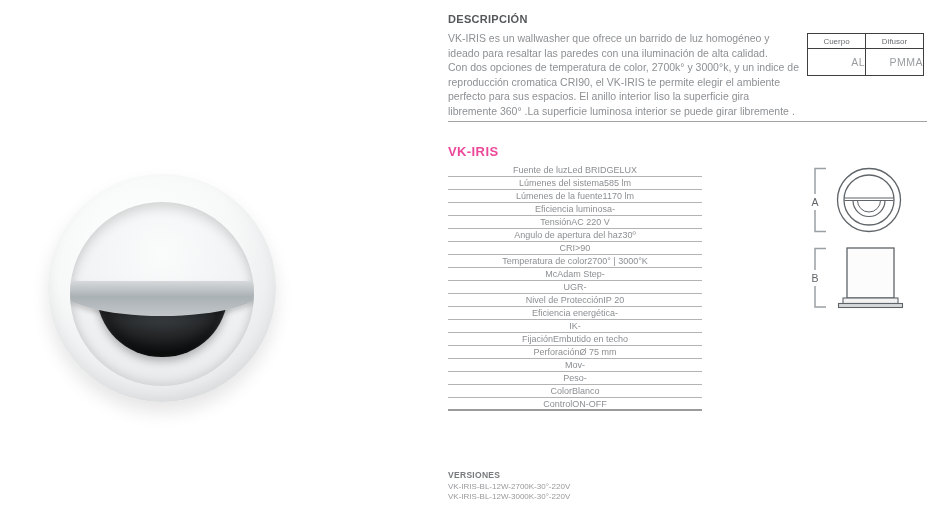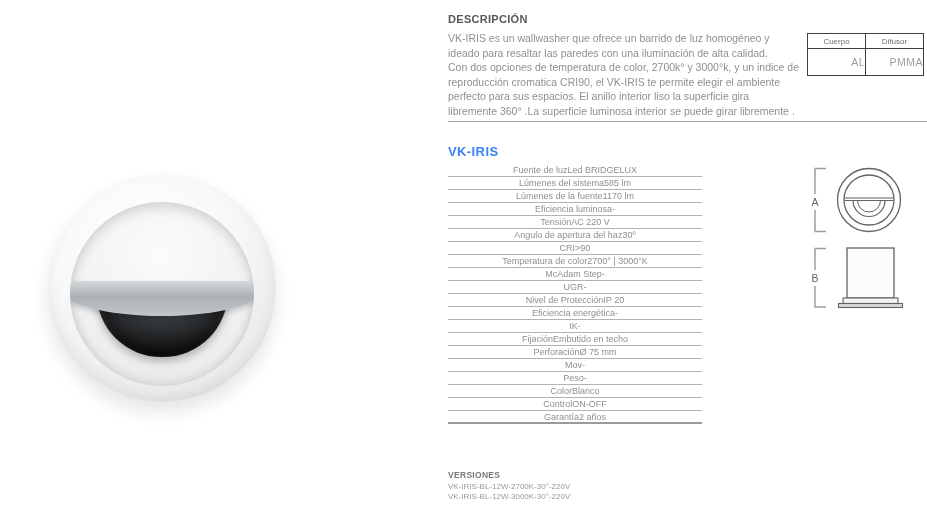--- a/index.html
+++ b/index.html
@@ -38,21 +38,21 @@
   .mat-table th { width:58px; height:15px; border:1px solid #3f3f3f; font-size:8px;
                   font-weight:400; color:#6a6d70; text-align:center; }
   .mat-table td { height:27px; border:1px solid #3f3f3f; font-size:10.5px; color:#9a9da0;
                   text-align:right; letter-spacing:0.5px; }
 
   
   .divider { position:absolute; left:448px; top:121px; width:479px; height:1px; background:#a3a3a3; }
 
   
   .product-title { position:absolute; left:448px; top:144px; font-size:13px; font-weight:700;
-                   color:#3b82f6; letter-spacing:0.4px; }
+                   color:#ec4899; letter-spacing:0.4px; }
   .spec-table { position:absolute; left:448px; top:164px; width:254px; }
   .spec-row { display:flex; justify-content:center; align-items:center; height:13px;
               border-bottom:1px solid #b3b3b3; font-size:9px; color:#8c8f92; }
   .spec-row:last-child { border-bottom:2px solid #9b9b9b; }
   .spec-label { white-space:nowrap; }
   .spec-value { white-space:nowrap; text-align:right; }
 
   
   .diagrams { position:absolute; left:800px; top:158px; }
   .diagrams text { font-family:"Liberation Sans", sans-serif; }
@@ -167,24 +167,20 @@
       <span class="spec-value">-</span>
     </div>
     <div class="spec-row">
       <span class="spec-label">Color</span>
       <span class="spec-value">Blanco</span>
     </div>
     <div class="spec-row">
       <span class="spec-label">Control</span>
       <span class="spec-value">ON-OFF</span>
     </div>
-    <div class="spec-row">
-      <span class="spec-label">Garantía</span>
-      <span class="spec-value">2 años</span>
-    </div>
   </div>
 
 <svg class="diagrams" width="120" height="160" viewBox="0 0 120 160">
 
   <g>
     <circle cx="69" cy="42" r="31.5" fill="none" stroke="#5f6468" stroke-width="1.3"></circle>
     <circle cx="69" cy="42" r="25" fill="none" stroke="#5f6468" stroke-width="1.3"></circle>
     <line x1="44.5" y1="40" x2="93.5" y2="40" stroke="#5f6468" stroke-width="1.2"></line>
     <line x1="44.5" y1="42.5" x2="93.5" y2="42.5" stroke="#5f6468" stroke-width="1"></line>
     <path d="M 53 42.5 A 16 16 0 0 0 85 42.5" fill="none" stroke="#5f6468" stroke-width="1.2"></path>

